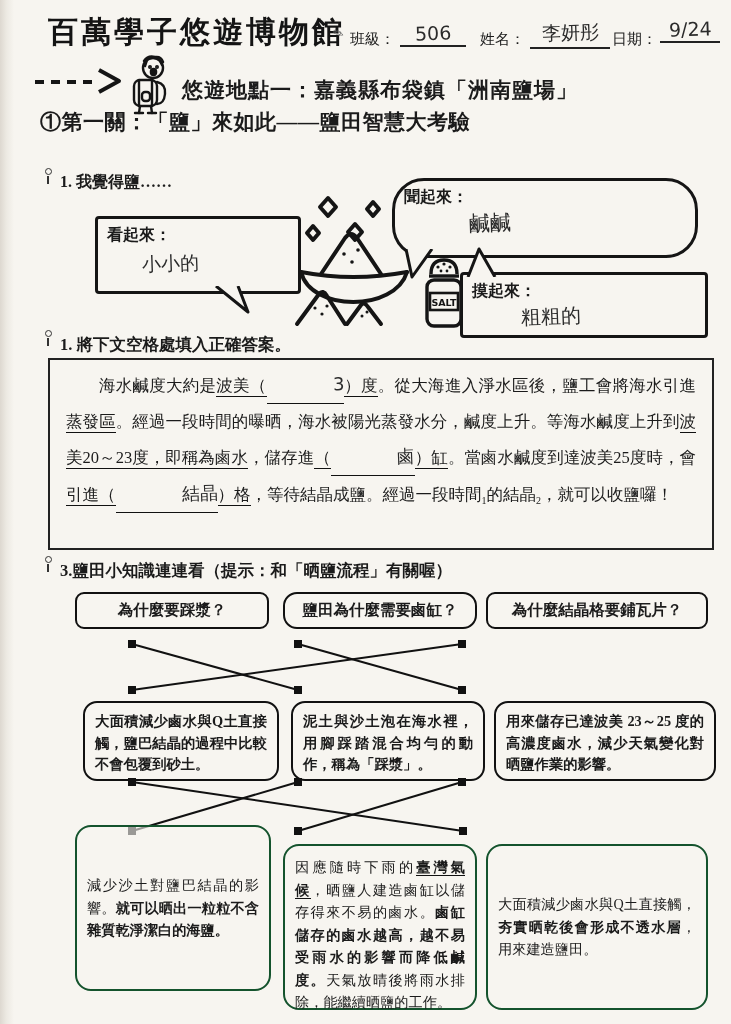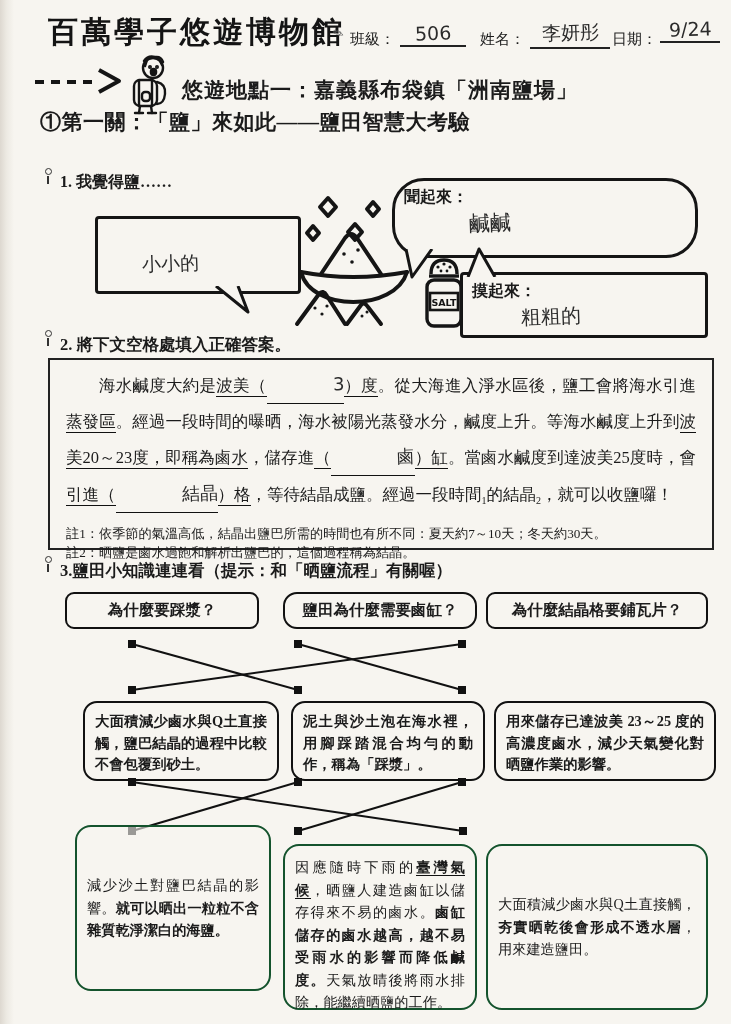--- a/index.html
+++ b/index.html
@@ -102,20 +102,21 @@
 
 <div class="abs station-title" style="left:40px;top:108px;">①第一關：「鹽」來如此——鹽田智慧大考驗</div>
 
 <div class="abs pin" style="left:44px;top:168px;">
   <div class="dot"></div>
     <div class="stem"></div>
 </div>
 <div class="abs sec-title" style="left:60px;top:172px;font-size:16px;">1. 我覺得鹽……</div>
 
 <div class="bubble" style="left:95px;top:216px;width:200px;height:72px;">
+  <div class="lbl">看起來：</div>
   <div class="ans" style="left:44px;top:32px;"><span class="hw">小小的</span></div>
 </div>
 <svg class="tail" style="left:212px;top:286px;" width="46" height="30" viewBox="0 0 46 30">
   <path d="M4,0 L36,26 L26,0" fill="#f7f5f0" stroke="#151515" stroke-width="3" stroke-linejoin="round"></path>
 </svg>
 
 <div class="bubble" style="left:392px;top:178px;width:300px;height:74px;border-radius:32px;">
   <div class="lbl">聞起來：</div>
   <div class="ans" style="left:74px;top:28px;font-size:21px;"><span class="hw">鹹鹹</span></div>
 </div>
@@ -166,37 +167,33 @@
       <circle cx="154" cy="79" r="1.4"></circle>
   </g>
   <rect x="137" y="101" width="28" height="17" fill="#f7f5f0" stroke="#151515" stroke-width="2.6"></rect>
   <text x="151" y="114" text-anchor="middle" font-family="DejaVu Sans, sans-serif" font-size="9.5" font-weight="bold" fill="#151515">SALT</text>
 </svg>
 
 <div class="abs pin" style="left:44px;top:330px;">
   <div class="dot"></div>
     <div class="stem"></div>
 </div>
-<div class="abs sec-title" style="left:60px;top:334px;">2. 將下文空格處填入正確答案。</div>
+<div class="abs sec-title" style="left:60px;top:334px;">1. 將下文空格處填入正確答案。</div>
 
 <div class="fill-box">
   <p class="para"><span>海水鹹度大約是</span><span class="uline">波美（</span><span class="blank"><span class="hw">3</span></span><span class="uline">）度</span><span>。從大海進入淨水區後，鹽工會將海水引進</span><span class="uline">蒸發區</span><span>。經過一段時間的曝晒，海水被陽光蒸發水分，鹹度上升。等海水鹹度上升到</span><span class="uline">波美20～23度，即稱為鹵水</span><span>，儲存進</span><span class="uline">（</span><span class="blank"><span class="hw">鹵</span></span><span class="uline">）缸</span><span>。當鹵水鹹度到達波美25度時，會</span><span class="uline">引進（</span><span class="blank"><span class="hw">結晶</span></span><span class="uline">）格</span><span>，等待結晶成鹽。經過一段時間</span><sub>1</sub><span>的結晶</span><sub>2</sub><span>，就可以收鹽囉！</span></p>
-  <div class="notes">
-    <div>註1：依季節的氣溫高低，結晶出鹽巴所需的時間也有所不同：夏天約7～10天；冬天約30天。</div>
-    <div>註2：晒鹽是鹵水過飽和解析出鹽巴的，這個過程稱為結晶。</div>
-  </div>
 </div>
 
 <div class="abs pin" style="left:44px;top:556px;">
   <div class="dot"></div>
     <div class="stem"></div>
 </div>
 <div class="abs sec-title" style="left:60px;top:560px;">3.鹽田小知識連連看（提示：和「晒鹽流程」有關喔）</div>
 
-<div class="qbox" style="left:65px;top:592px;width:190px;">
+<div class="qbox" style="left:75px;top:592px;width:190px;">
     <span>為什麼要踩漿？</span>
   </div>
 <div class="qbox" style="left:283px;top:592px;width:190px;border-radius:14px;">
     <span>鹽田為什麼需要鹵缸？</span>
   </div>
 <div class="qbox" style="left:486px;top:592px;width:218px;">
     <span>為什麼結晶格要鋪瓦片？</span>
   </div>
 
 <svg class="abs" style="left:0;top:628px;" width="731" height="70" viewBox="0 0 731 70">

